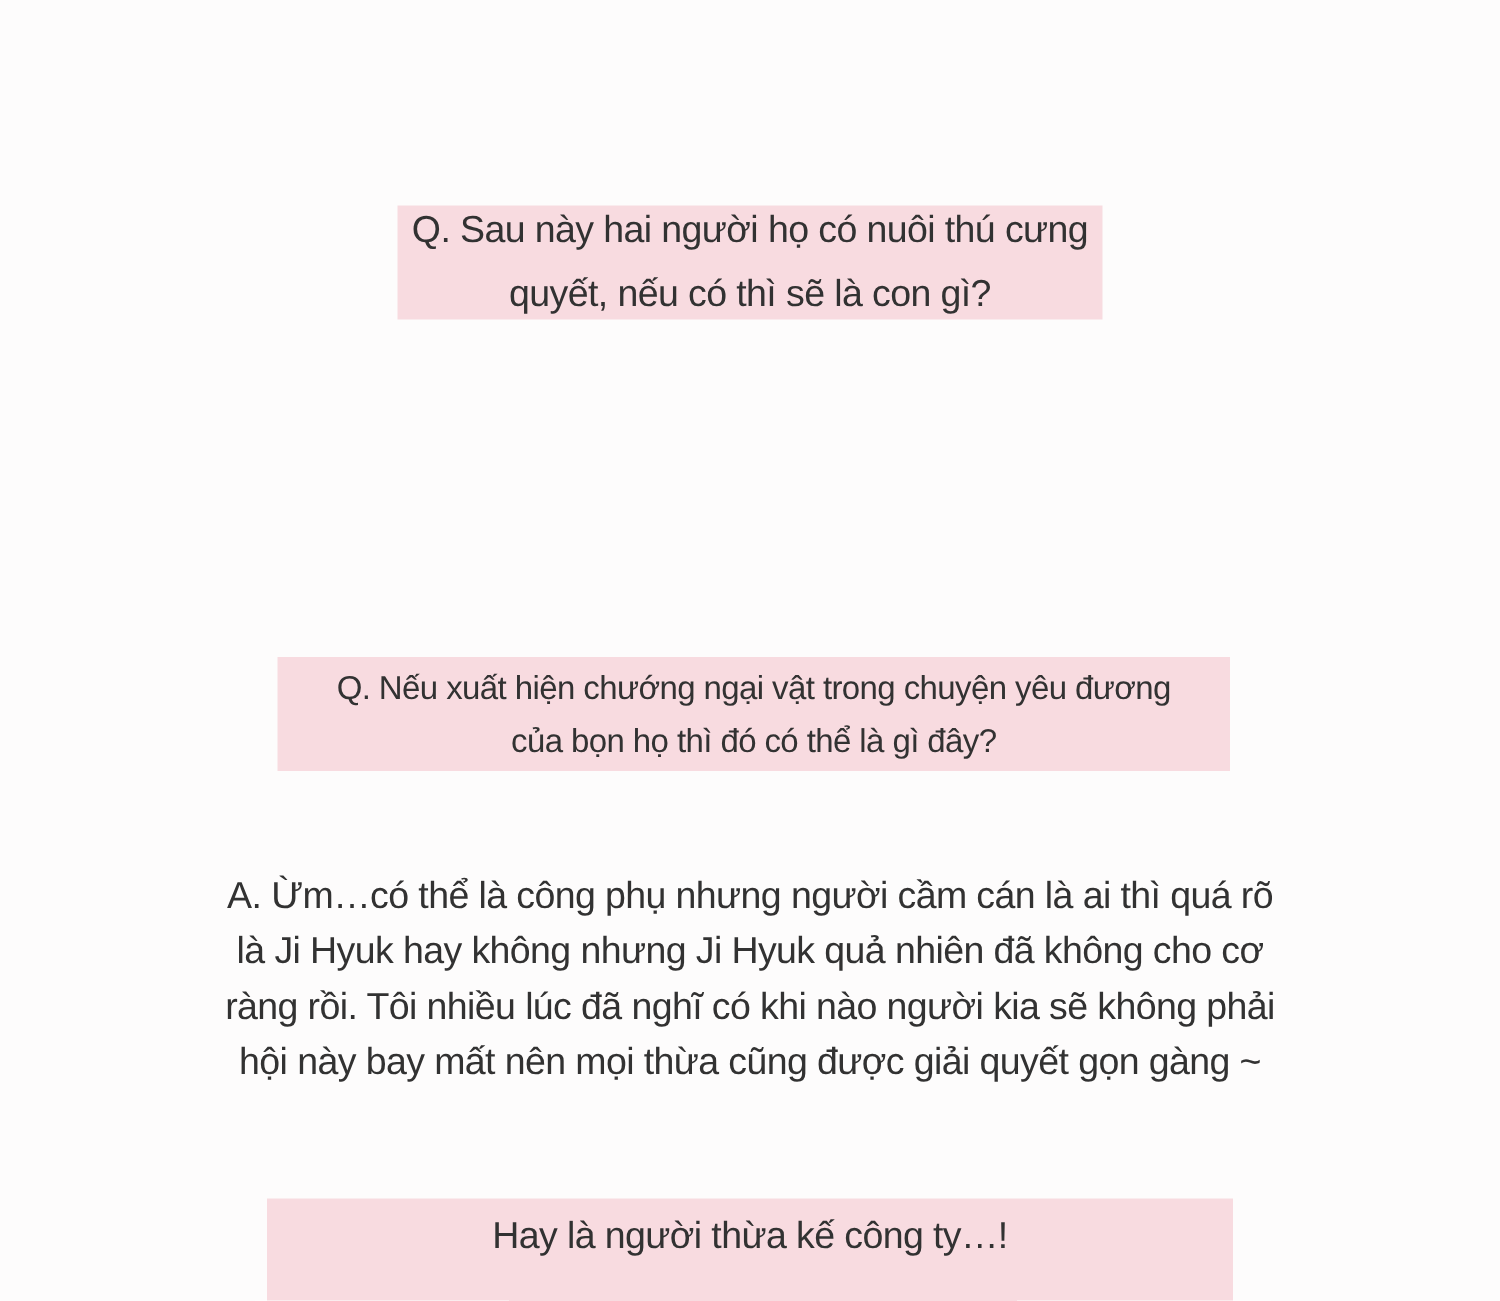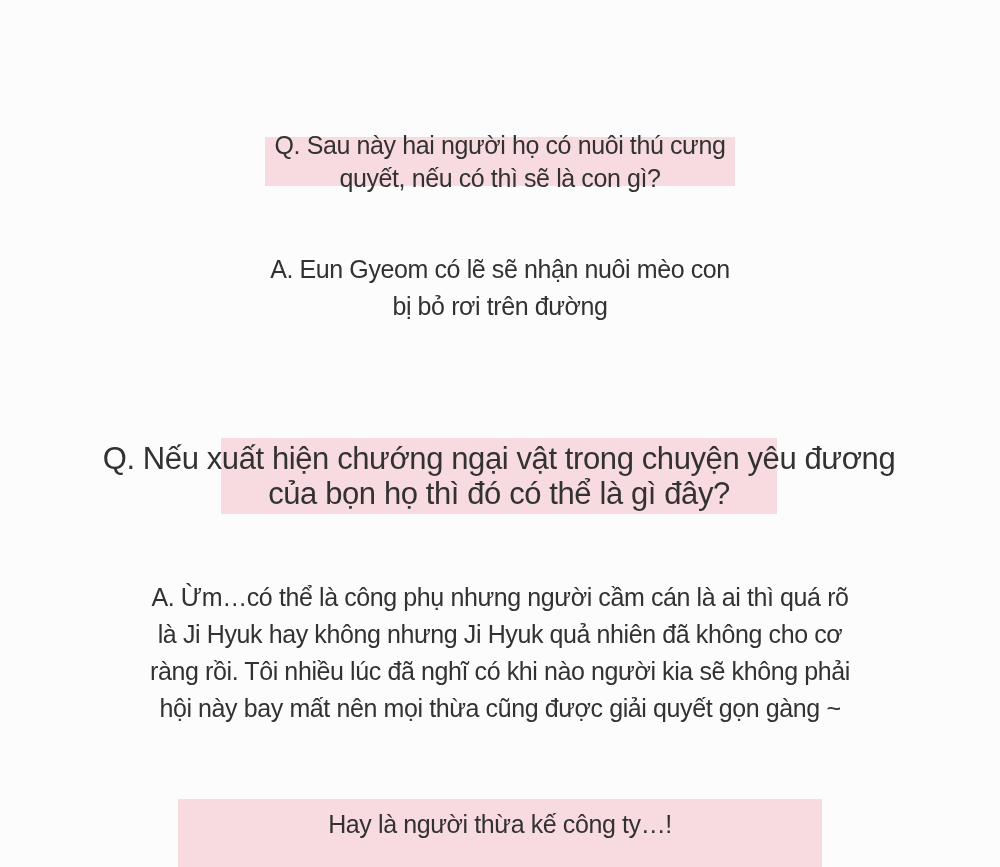--- a/index.html
+++ b/index.html
@@ -23,32 +23,32 @@
     flex-direction: column;
     justify-content: center;
     align-items: center;
     text-align: center;
     box-sizing: border-box;
   }
   .q1 {
     left: 265px;
     top: 137px;
     width: 470px;
-    height: 49px;
+    height: 76px;
     font-size: 25px;
     line-height: 33px;
+    justify-content: space-between;
   }
   .q2 {
     left: 185px;
     top: 438px;
-    width: 556px;
+    width: 635px;
     height: 76px;
-    font-size: 31px;
+    font-size: 22px;
     line-height: 35px;
-    margin-left: 36px;
   }
   .q3 {
     left: 178px;
     top: 799px;
     width: 644px;
     height: 103px;
     font-size: 25px;
     line-height: 35px;
     justify-content: flex-start;
     padding-top: 8px;
@@ -76,24 +76,20 @@
 </head>
 <body>
 
 <div class="page">
 
   <section class="q-box q1">
     <div class="line">Q. Sau này hai người họ có nuôi thú cưng</div>
     <div class="line">quyết, nếu có thì sẽ là con gì?</div>
   </section>
 
-  <section class="answer a1">
-    <div class="line">A. Eun Gyeom có lẽ sẽ nhận nuôi mèo con</div>
-    <div class="line">bị bỏ rơi trên đường</div>
-  </section>
 
   <section class="q-box q2">
     <div class="line">Q. Nếu xuất hiện chướng ngại vật trong chuyện yêu đương</div>
     <div class="line">của bọn họ thì đó có thể là gì đây?</div>
   </section>
 
   <section class="answer a2">
     <div class="line">A. Ừm…có thể là công phụ nhưng người cầm cán là ai thì quá rõ</div>
     <div class="line">là Ji Hyuk hay không nhưng Ji Hyuk quả nhiên đã không cho cơ</div>
     <div class="line">ràng rồi. Tôi nhiều lúc đã nghĩ có khi nào người kia sẽ không phải</div>

